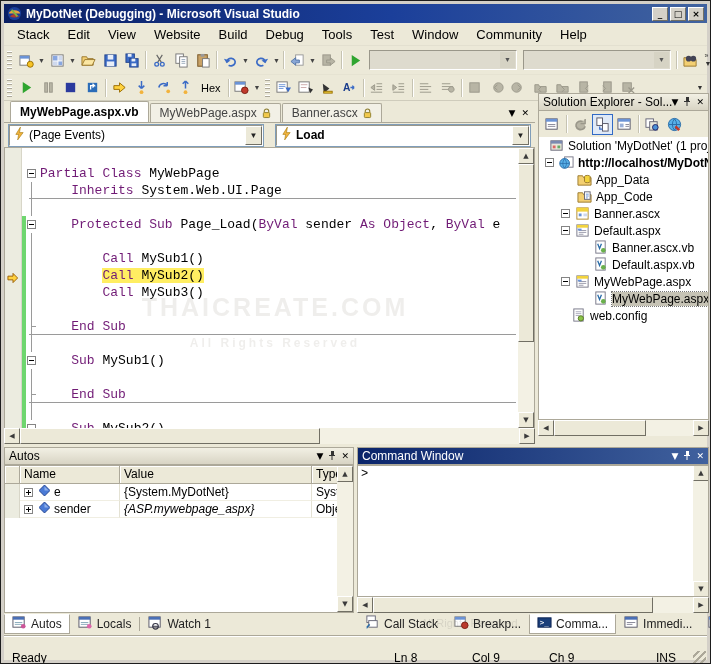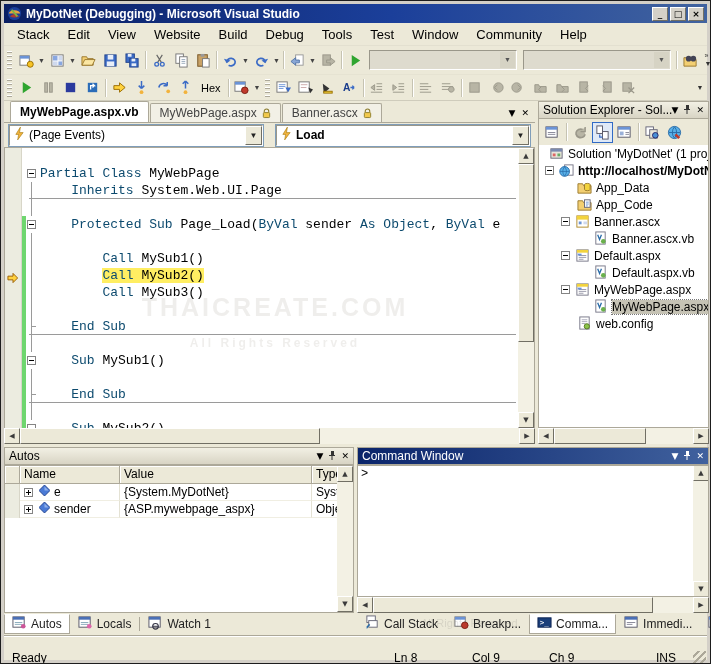--- a/index.html
+++ b/index.html
@@ -22,21 +22,21 @@
 .tbtn{width:22px;height:21px;display:flex;align-items:center;justify-content:center;flex:none;border:1px solid transparent}
 .tbtn.gray svg *{fill:#b8b5a5!important;stroke:#9a978a!important}
 .tcaret{width:9px;height:21px;font-size:7px;color:#444;display:flex;align-items:center;justify-content:center;flex:none}
 .tsep{width:1px;height:18px;background:#c6c3b2;margin:0 2px;box-shadow:1px 0 0 #fff;flex:none}
 .tcombo{width:148px;height:20px;background:#dedbce;border:1px solid;border-color:#9a978a #fff #fff #9a978a;margin:0 3px;position:relative;flex:none}
 .tcombo .ca{position:absolute;right:1px;top:1px;bottom:1px;width:15px;background:#d6d3c4;text-align:center;font-size:7px;color:#555;line-height:16px}
 .hexbtn{font-size:11px;padding:0 4px;height:21px;line-height:20px;border:1px solid transparent;flex:none}
 .ovf{margin-left:auto;display:flex;flex-direction:column;align-items:center;width:14px;color:#333;font-size:7px;line-height:8px;flex:none}
 
 #editorGroup{position:absolute;left:3px;top:100px;width:531px;height:343px}
-#solx{position:absolute;left:537px;top:100px;width:171px;height:343px}
+#solx{position:absolute;left:537px;top:92px;width:171px;height:343px}
 
 .tabstrip{position:relative;height:22px;display:flex;align-items:flex-end;padding-left:6px;border-bottom:1px solid #aca899;background:#ECE9D8}
 .etab{height:19px;display:flex;align-items:center;padding:0 9px;font-size:12px;color:#444;border:1px solid #aca899;border-bottom:none;background:#f2f0e6;border-radius:2px 2px 0 0;margin-right:1px;white-space:nowrap}
 .etab.active{background:#fff;color:#000;font-weight:bold;height:21px;position:relative;z-index:2}
 .etab .lock{margin-left:5px;display:inline-flex}
 .striptools{margin-left:auto;display:flex;align-items:center;gap:6px;padding:0 6px 4px 0;color:#000}
 .striptools .g{font-size:9px;font-family:"DejaVu Sans",sans-serif}
 
 .comborow{height:25px;display:flex;align-items:center;background:#ECE9D8;gap:13px;padding:0 5px;border-bottom:1px solid #aca899}
 .ecombo{flex:1;height:21px;background:#fff;border:1px solid;border-color:#9a978a #fff #fff #9a978a;outline:1px solid #7f9db9;display:flex;align-items:center;font-size:12px;padding-left:4px;gap:4px;position:relative}
@@ -48,21 +48,21 @@
 .cl{position:relative;display:flex;height:17px;align-items:stretch}
 .bpm{width:17px;flex:none;background:#ECECE0;border-right:1px solid #d8d6c8;position:relative}
 .chg{width:4px;flex:none}
 .chg.g{background:#6FD66F}
 .out{width:14px;flex:none;position:relative}
 .out .vl{position:absolute;left:5px;top:0;bottom:0;width:1px;background:#9a9a9a}
 .out .vt{position:absolute;left:5px;top:8px;width:5px;height:1px;background:#9a9a9a}
 .out .bx{position:absolute;left:1px;top:4px;width:9px;height:9px;background:#fff;border:1px solid #848484}
 .out .bx i{position:absolute;left:1px;top:3px;width:5px;height:1px;background:#000}
 .ctext{font-family:"Liberation Mono","DejaVu Sans Mono",monospace;font-size:13px;line-height:17px;white-space:pre;color:#000}
-.ctext .k{color:#0c4a6e}
+.ctext .k{color:#701a75}
 .hl{background:#FFEE62}
 .sepline{position:absolute;left:24px;right:2px;bottom:0;border-top:1px solid #9a9a9a}
 .curarrow{position:absolute;left:2px;top:3px}
 #wmark{position:absolute;left:90px;top:145px;width:360px;text-align:center;color:#8a8070;opacity:.13;font-weight:bold;letter-spacing:3px;pointer-events:none}
 #wmark .l1{font-size:25px}
 #wmark .l2{font-size:12px;margin-top:14px}
 
 .sbv{position:absolute;top:0;bottom:0;right:0;width:16px;background:#F3F1E4}
 .sbh{position:relative;height:16px;background:#F3F1E4;display:flex}
 .sbtn{width:16px;height:16px;background:#ECE9D8;border:1px solid;border-color:#fff #716F64 #716F64 #fff;color:#3a3a3a;font-size:7px;display:flex;align-items:center;justify-content:center;font-family:"DejaVu Sans",sans-serif;flex:none}
@@ -756,45 +756,45 @@
           <span class="ticon">
             <svg width="15" height="15" viewBox="0 0 16 16">
               <rect x="2" y="2" width="12" height="12" fill="#fff" stroke="#b08a2a"></rect>
               <rect x="2" y="2" width="12" height="4" fill="#f2d33d"></rect>
               <rect x="4" y="8" width="3" height="3" fill="#6b93d6"></rect>
               <rect x="9" y="8" width="4" height="3" fill="#cfd9ee"></rect>
             </svg>
           </span>
           <span class="tlabel">Banner.ascx</span>
         </div>
+        <div class="trow" style="padding-left: 22px;">
+          <span class="tbox">
+            <i></i>
+          </span>
+          <span class="ticon">
+            <svg width="15" height="15" viewBox="0 0 16 16">
+              <rect x="2" y="2" width="12" height="12" fill="#fff" stroke="#778"></rect>
+              <rect x="2" y="2" width="12" height="3" fill="#f2d33d"></rect>
+              <path d="M4 8 h8 M4 10 h8 M4 12 h5" stroke="#99a"></path>
+              <rect x="3" y="6" width="4" height="2" fill="#6b93d6"></rect>
+            </svg>
+          </span>
+          <span class="tlabel">Default.aspx</span>
+        </div>
         <div class="trow" style="padding-left: 38px;">
           <span style="width: 16px; flex: 0 0 auto;"></span>
           <span class="ticon">
             <svg width="15" height="15" viewBox="0 0 16 16">
               <rect x="3" y="1" width="10" height="13" fill="#fff" stroke="#778"></rect>
               <path d="M5 4 l2 5 2-5" fill="none" stroke="#2a6ca8" stroke-width="1.4"></path>
               <circle cx="11" cy="11" r="2.5" fill="#6ab04c"></circle>
             </svg>
           </span>
           <span class="tlabel">Banner.ascx.vb</span>
         </div>
-        <div class="trow" style="padding-left: 22px;">
-          <span class="tbox">
-            <i></i>
-          </span>
-          <span class="ticon">
-            <svg width="15" height="15" viewBox="0 0 16 16">
-              <rect x="2" y="2" width="12" height="12" fill="#fff" stroke="#778"></rect>
-              <rect x="2" y="2" width="12" height="3" fill="#f2d33d"></rect>
-              <path d="M4 8 h8 M4 10 h8 M4 12 h5" stroke="#99a"></path>
-              <rect x="3" y="6" width="4" height="2" fill="#6b93d6"></rect>
-            </svg>
-          </span>
-          <span class="tlabel">Default.aspx</span>
-        </div>
         <div class="trow" style="padding-left: 38px;">
           <span style="width: 16px; flex: 0 0 auto;"></span>
           <span class="ticon">
             <svg width="15" height="15" viewBox="0 0 16 16">
               <rect x="3" y="1" width="10" height="13" fill="#fff" stroke="#778"></rect>
               <path d="M5 4 l2 5 2-5" fill="none" stroke="#2a6ca8" stroke-width="1.4"></path>
               <circle cx="11" cy="11" r="2.5" fill="#6ab04c"></circle>
             </svg>
           </span>
           <span class="tlabel">Default.aspx.vb</span>
@@ -817,21 +817,21 @@
           <span style="width: 16px; flex: 0 0 auto;"></span>
           <span class="ticon">
             <svg width="15" height="15" viewBox="0 0 16 16">
               <rect x="3" y="1" width="10" height="13" fill="#fff" stroke="#778"></rect>
               <path d="M5 4 l2 5 2-5" fill="none" stroke="#2a6ca8" stroke-width="1.4"></path>
               <circle cx="11" cy="11" r="2.5" fill="#6ab04c"></circle>
             </svg>
           </span>
           <span class="tlabel tsel">MyWebPage.aspx.vb</span>
         </div>
-        <div class="trow" style="padding-left: 22px;">
+        <div class="trow" style="padding-left: 16px;">
           <span style="width: 16px; flex: 0 0 auto;"></span>
           <span class="ticon">
             <svg width="15" height="15" viewBox="0 0 16 16">
               <rect x="3" y="1" width="10" height="13" fill="#fff" stroke="#778"></rect>
               <path d="M5 4h6M5 6h6M5 8h4" stroke="#aab"></path>
               <circle cx="10.5" cy="11" r="2.8" fill="#8bc34a" stroke="#557722"></circle>
             </svg>
           </span>
           <span class="tlabel">web.config</span>
         </div>
@@ -886,21 +886,21 @@
             <span class="pexp">
               <i></i>
               <u></u>
             </span>
             <span style="margin: 0px 4px 0px 2px;"><svg width="11" height="11" viewBox="0 0 12 12">
                 <path d="M6 0 L12 6 6 12 0 6 z" fill="#4a7ad6" stroke="#20408c"></path>
                 <path d="M6 1.5 L10.5 6 6 6 z" fill="#8fb0ea"></path>
               </svg></span>
             <span>sender</span>
           </span>
-          <span class="gc" style="width: 192px;">{ASP.mywebpage_aspx}</span>
+          <span class="gc" style="width: 192px; font-style: italic;">{ASP.mywebpage_aspx}</span>
           <span class="gc" style="flex: 1 1 0%;">Object</span>
         </div>
         <div class="sbv">
           <div class="sbtn" style="position:absolute;top:0">▲</div>
           <div class="sbtn" style="position:absolute;bottom:0">▼</div>
         </div>
       </div>
   </div>
 
   <div id="cmdPanel">

